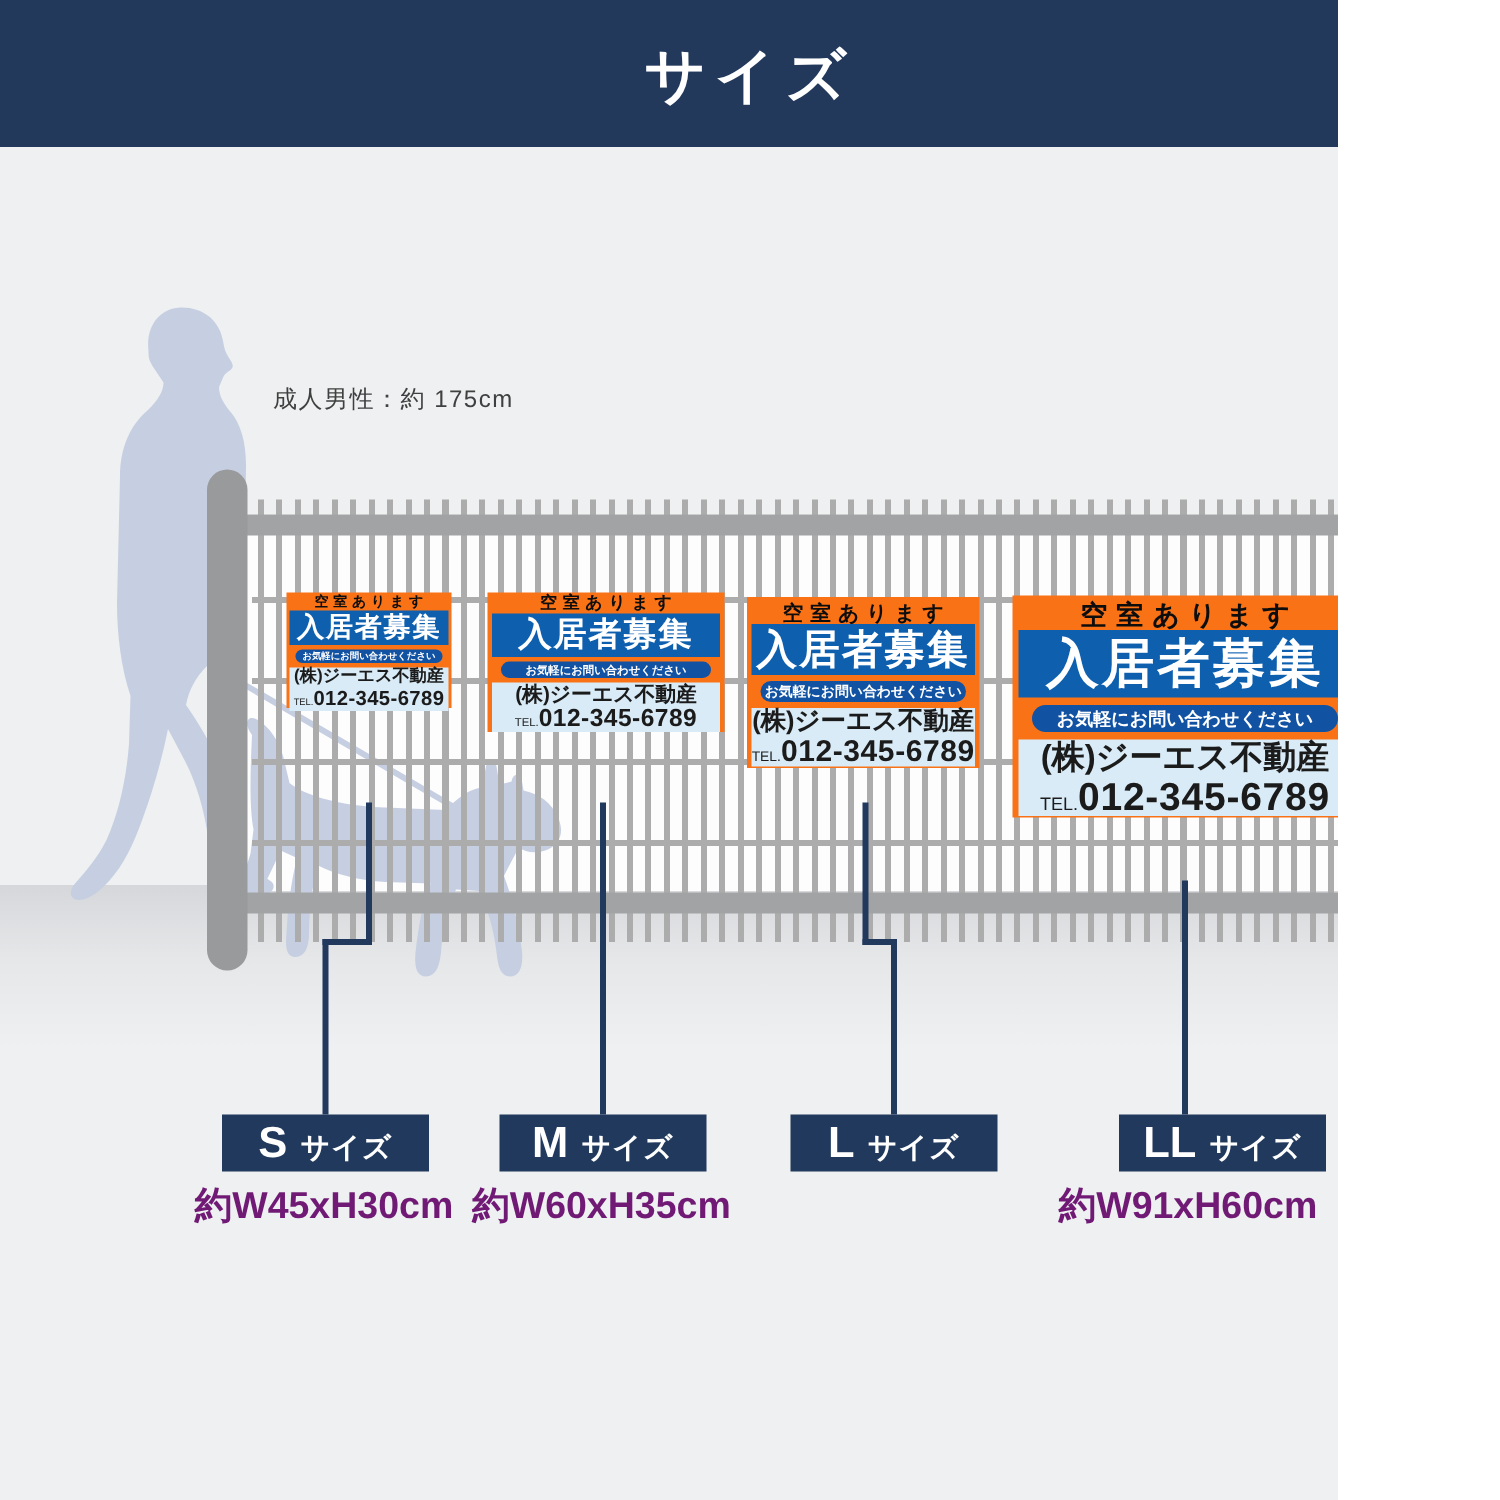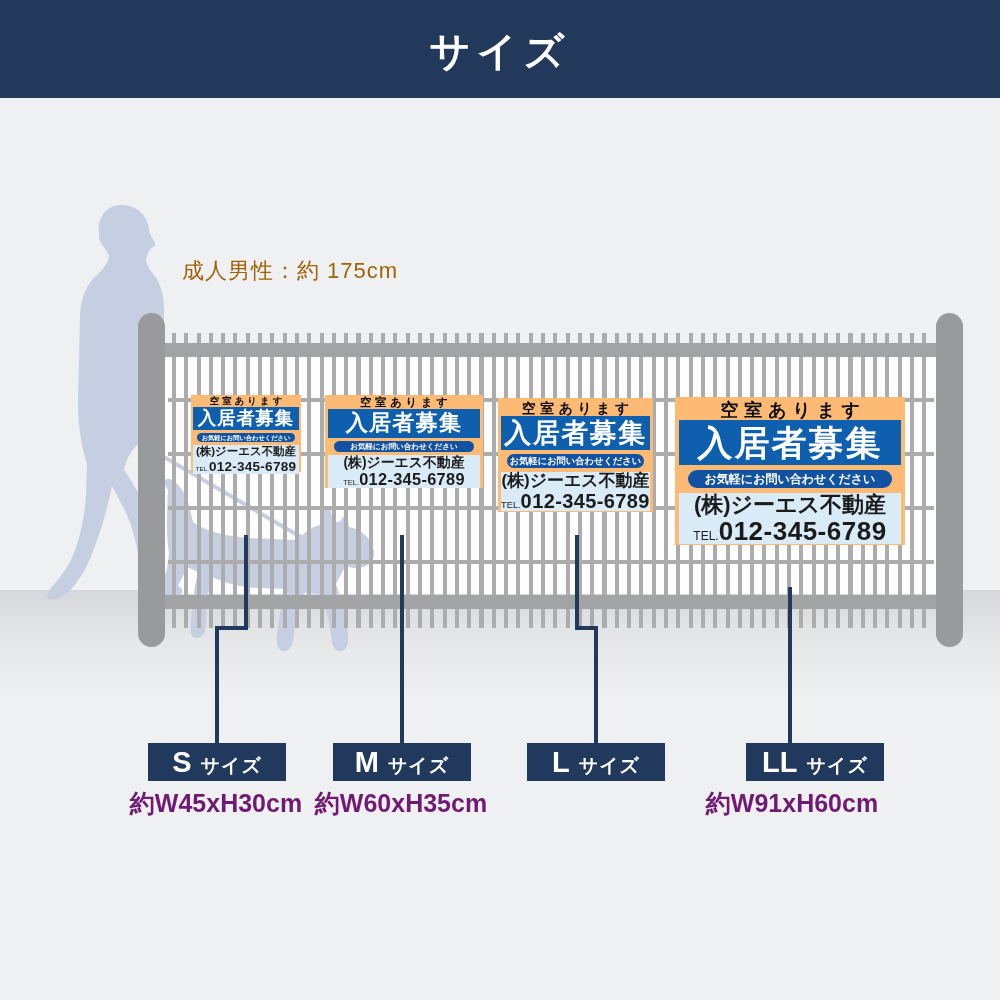--- a/index.html
+++ b/index.html
@@ -1,46 +1,46 @@
 <!DOCTYPE html>
 <html><head>
 <meta charset="utf-8">
 <style>
   html,body{margin:0;padding:0;}
   body{font-family:"Liberation Sans","DejaVu Sans",sans-serif;}
-  .stage{position:relative;width:1000px;height:1000px;background:#eef0f1;overflow:hidden;}
+  .stage{position:relative;width:892px;height:1000px;background:#eef0f1;overflow:hidden;}
 
   
   .header{position:absolute;left:0;top:0;width:1000px;height:98px;background:#22395c;z-index:20;}
   .header .title{width:100%;height:98px;line-height:102px;text-align:center;color:#fff;
     font-size:40px;font-weight:600;letter-spacing:6px;}
 
   
-  .ref-label{position:absolute;left:182px;top:256px;font-size:22px;color:#a16207;letter-spacing:1px;z-index:12;}
+  .ref-label{position:absolute;left:182px;top:256px;font-size:16px;color:#404040;letter-spacing:1px;z-index:12;}
 
   
   .ground{position:absolute;left:0;top:590px;width:1000px;height:110px;
     background:linear-gradient(#d6d7da,#e6e7e9 45%,#eef0f1);z-index:1;}
   .fence-wall{position:absolute;left:151px;top:343px;width:797px;height:251px;background:#fdfdfe;z-index:2;}
 
   
   .silhouettes{position:absolute;left:0;top:0;width:1000px;height:1000px;z-index:3;pointer-events:none;}
 
   
   .mesh-v{position:absolute;left:172px;top:333px;width:760px;height:295px;z-index:4;
     background:repeating-linear-gradient(to right,#acacac 0 4px,rgba(0,0,0,0) 4px 12.3px);}
   .wire{position:absolute;left:168px;width:766px;height:4px;background:#acacac;z-index:4;}
   .wire1{top:398px}.wire2{top:452px}.wire3{top:506px}.wire4{top:560px}
   .rail{position:absolute;left:150px;width:800px;height:14px;background:#a2a3a4;z-index:5;}
   .rail-top{top:343px}.rail-bottom{top:595px}
   .post{position:absolute;top:313px;width:27px;height:334px;background:#999a9b;border-radius:14px;z-index:6;}
   .post-left{left:138px}.post-right{left:936px}
 
   
-  .sign{position:absolute;background:#fdba74;display:flex;flex-direction:column;align-items:center;
+  .sign{position:absolute;background:#f97316;display:flex;flex-direction:column;align-items:center;
     box-sizing:border-box;padding:calc(2px*var(--s)) calc(4px*var(--s));z-index:8;}
   .sign-s {--s:0.52;left:191px;top:395px;width:110px;height:77px;}
   .sign-m {--s:0.63;left:325px;top:395px;width:158px;height:93px;}
   .sign-l {--s:0.77;left:498px;top:398px;width:155px;height:114px;}
   .sign-ll{--s:1;   left:675px;top:397px;width:230px;height:148px;}
   .sign-vacancy{height:calc(21px*var(--s));line-height:calc(22px*var(--s));font-size:calc(18px*var(--s));
     font-weight:900;letter-spacing:calc(6px*var(--s));text-indent:calc(6px*var(--s));color:#0d0d0d;white-space:nowrap;}
   .sign-band{width:100%;height:calc(45px*var(--s));line-height:calc(46px*var(--s));background:#0e60af;
     color:#fff;text-align:center;font-size:calc(35px*var(--s));font-weight:900;letter-spacing:calc(2px*var(--s));white-space:nowrap;}
   .sign-pill{margin-top:calc(5px*var(--s));width:92%;height:calc(18px*var(--s));line-height:calc(18.5px*var(--s));

